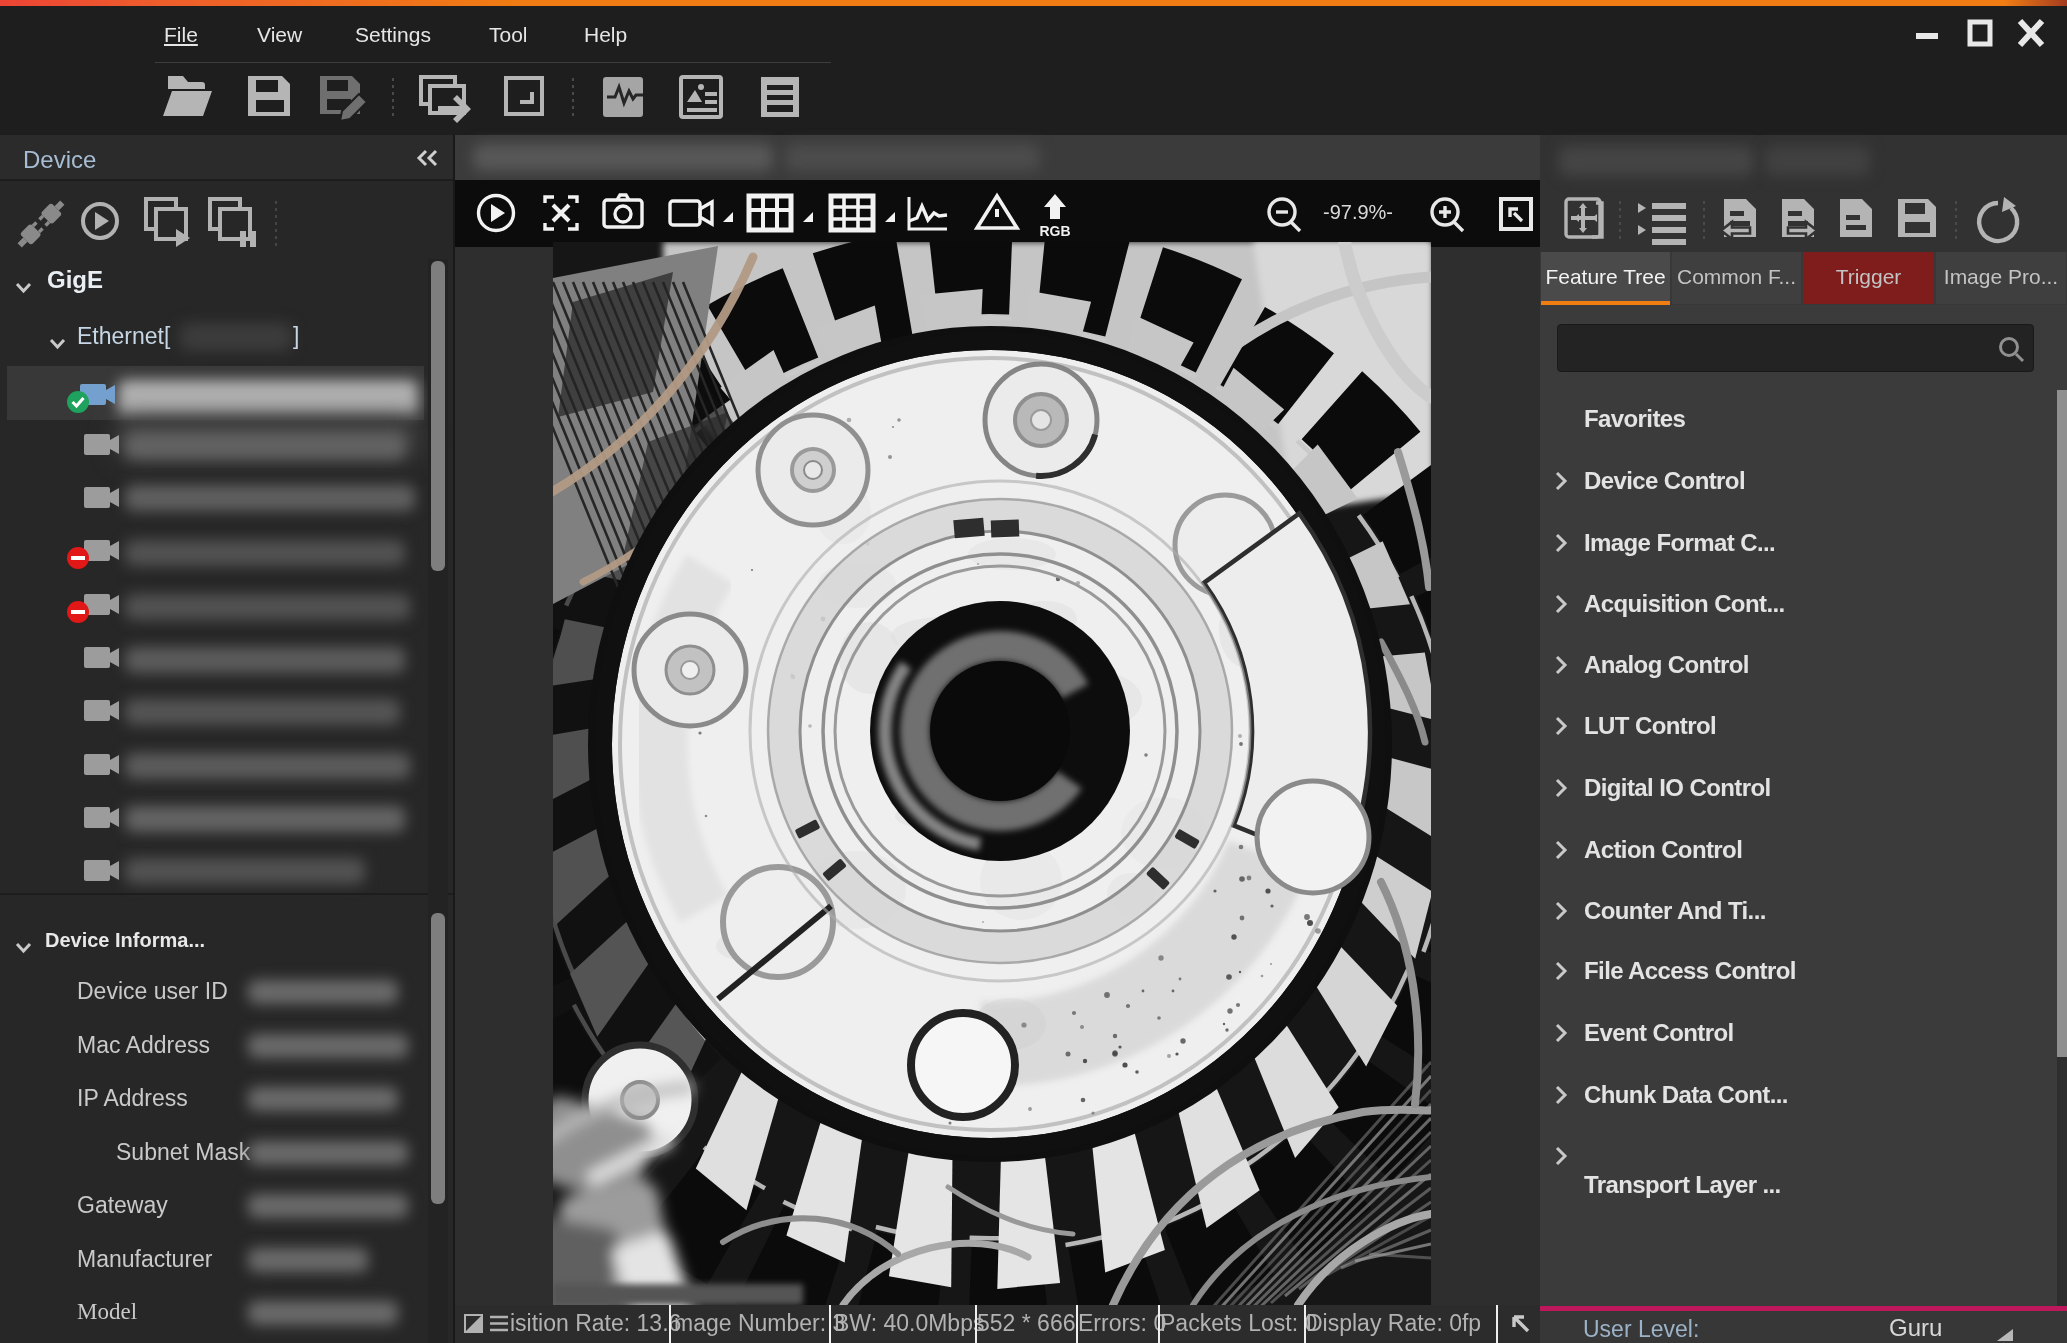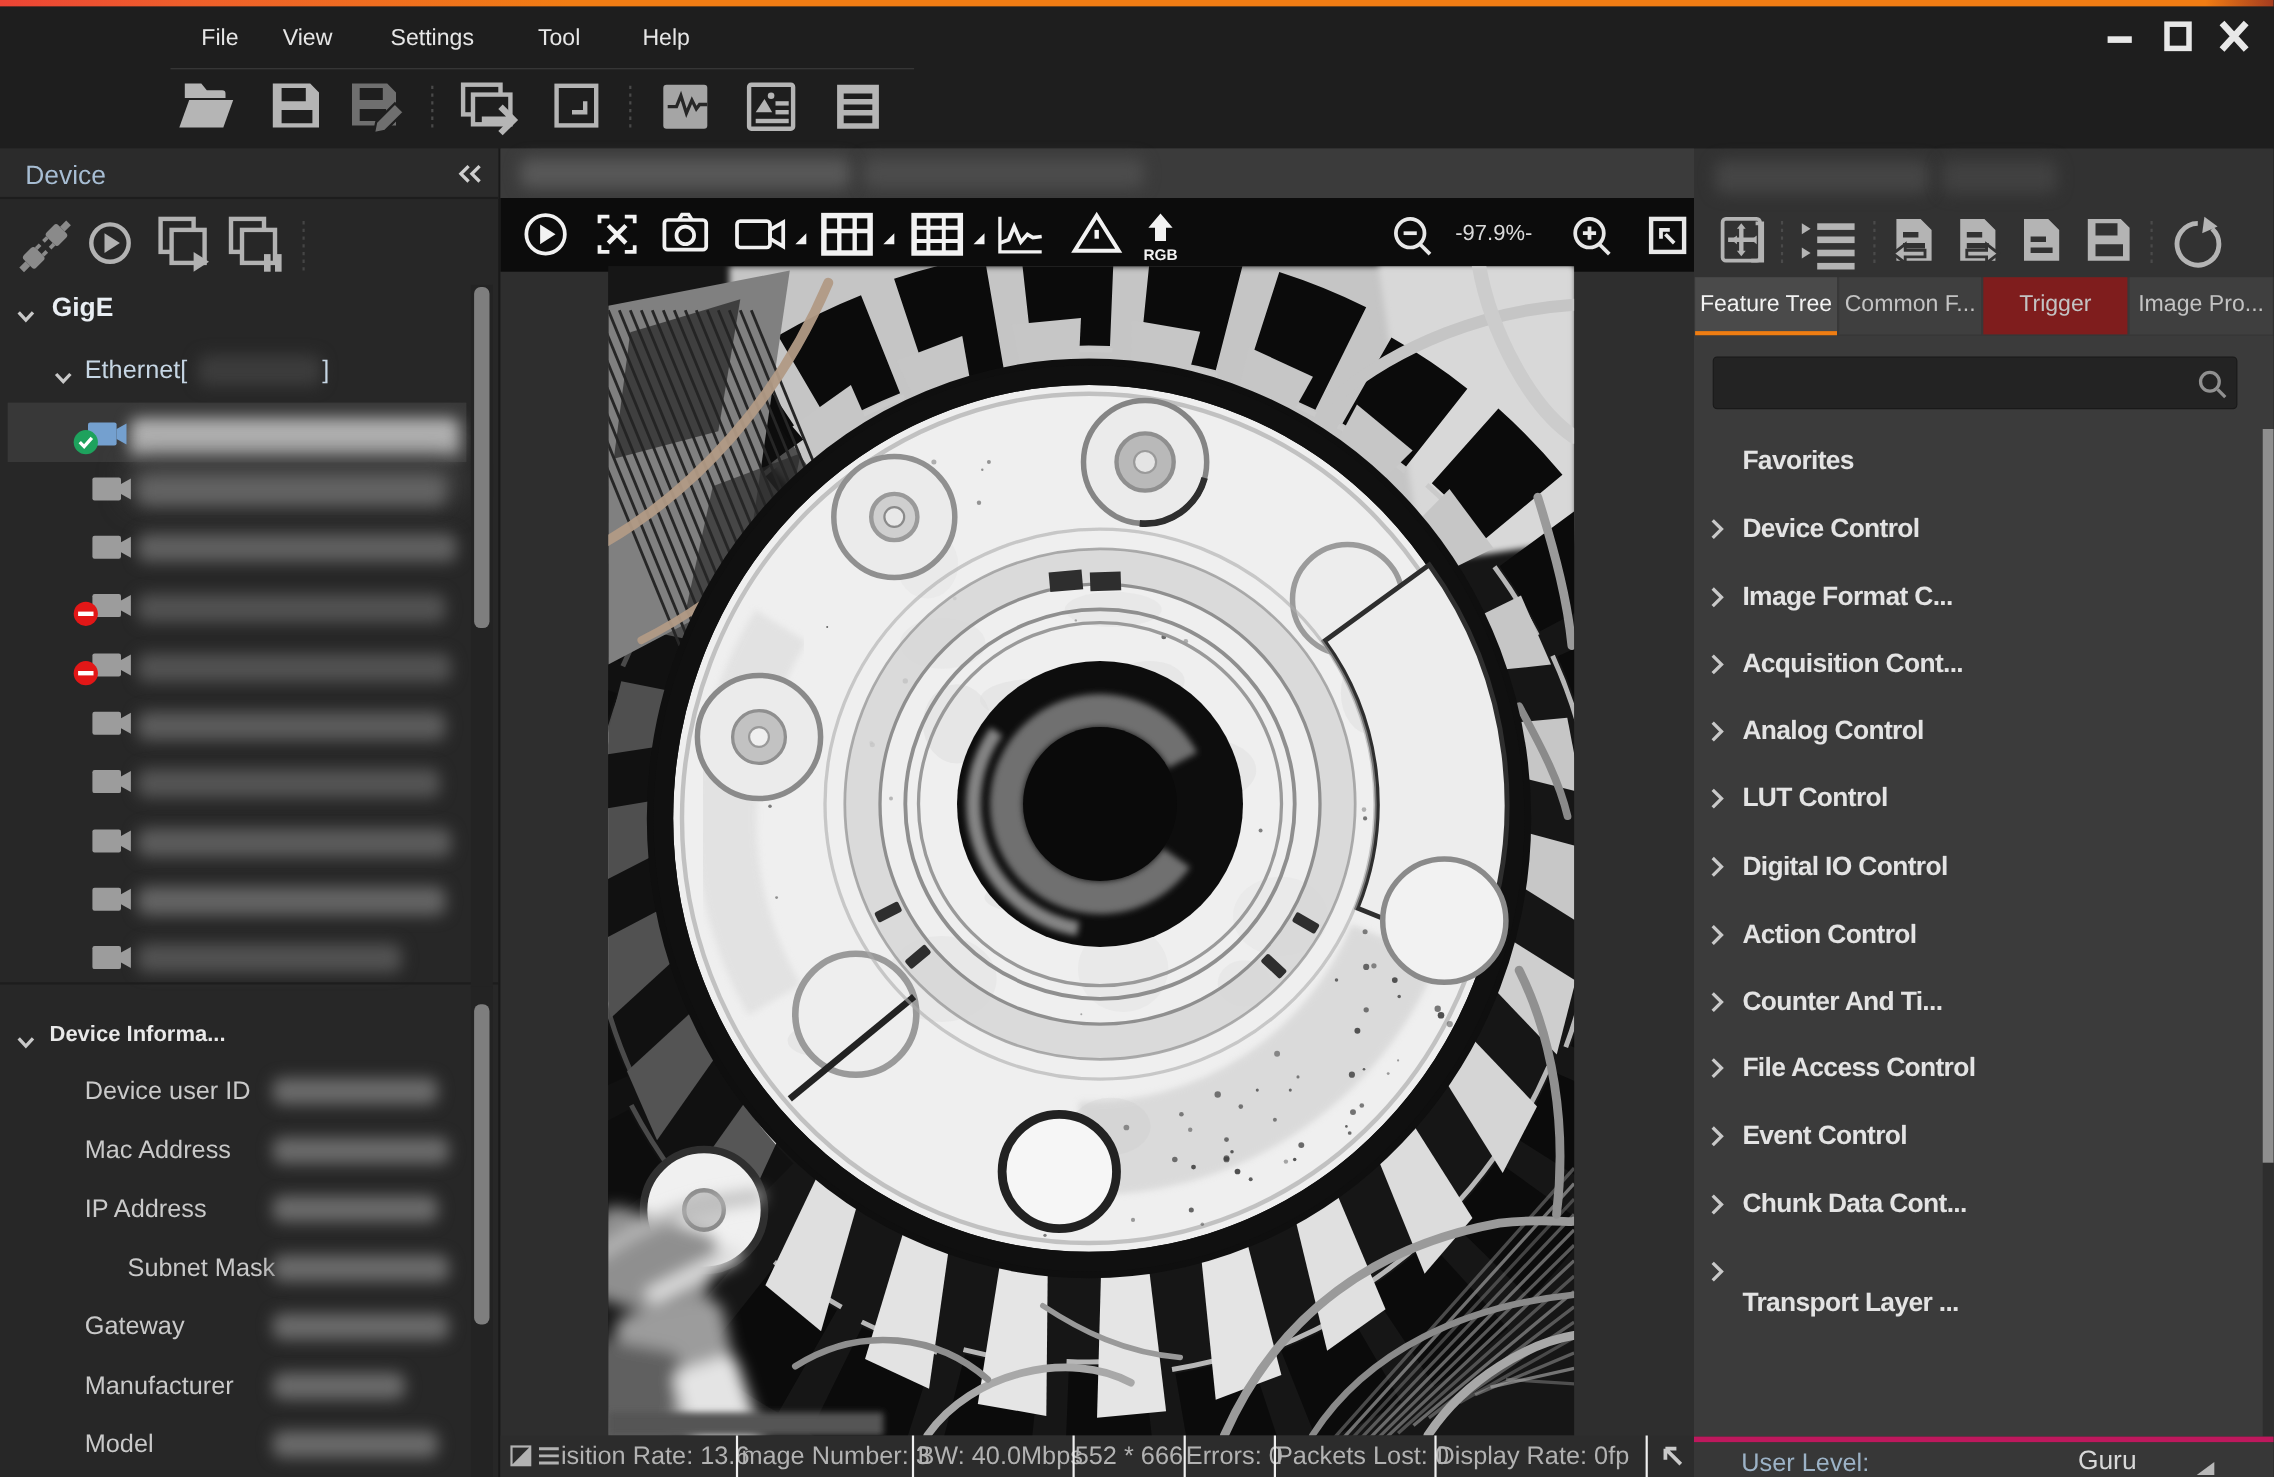--- a/index.html
+++ b/index.html
@@ -11,21 +11,21 @@
 svg { position:absolute; overflow:visible; }
 </style>
 </head>
 <body>
 <div id="stage">
 
 <div class="abs" style="left:0;top:0;width:2067px;height:6px;background:linear-gradient(90deg,#ec4435 0%,#ee5e2b 8%,#f07c13 25%,#f07c13 97%,#a33c20 100%);"></div>
 
 <div class="abs" style="left:0;top:6px;width:2067px;height:129px;background:#1e1e1e;"></div>
 <div class="abs" style="left:0;top:6px;width:2067px;height:55px;color:#e6e6e6;font-size:21px;">
-  <span class="abs" style="left:183px;top:17px;">File</span>
+  <span class="abs" style="left:164px;top:17px;text-decoration:underline;">File</span>
   <span class="abs" style="left:257px;top:17px;">View</span>
   <span class="abs" style="left:355px;top:17px;">Settings</span>
   <span class="abs" style="left:489px;top:17px;">Tool</span>
   <span class="abs" style="left:584px;top:17px;text-align:center;">Help</span>
 </div>
 <div class="abs" style="left:155px;top:62px;width:676px;height:1px;background:#3d3d3d;"></div>
 
 <svg class="abs" style="left:1910px;top:14px" width="140" height="40" viewBox="0 0 140 40">
   <rect x="6" y="19" width="22" height="6" fill="#e8e8e8"></rect>
   <rect x="60" y="8" width="20" height="22" fill="none" stroke="#e8e8e8" stroke-width="5"></rect>
@@ -151,21 +151,21 @@
     <svg class="abs" style="left:16px;top:47px" width="15" height="11" viewBox="0 0 15 11">
           <path d="M1 2 L7.5 9 L14 2" stroke="#c9c9c9" stroke-width="3" fill="none"></path>
         </svg>
     <span class="abs" style="left:45px;top:34px;color:#e8e8e8;font-size:20px;font-weight:bold;">Device Informa...</span>
     <span class="abs" style="left:77px;top:83px;">Device user ID</span>
     <span class="abs" style="left:77px;top:137px;">Mac Address</span>
     <span class="abs" style="left:77px;top:190px;">IP Address</span>
     <span class="abs" style="left:77px;top:244px;margin-left:39px;">Subnet Mask</span>
     <span class="abs" style="left:77px;top:297px;">Gateway</span>
     <span class="abs" style="left:77px;top:351px;">Manufacturer</span>
-    <span class="abs" style="left:77px;top:404px;">Model</span>
+    <span class="abs" style="left:77px;top:404px;font-family:Liberation Serif, serif;">Model</span>
     <div class="blur abs" style="left:248px;top:85px;width:150px;height:24px;background:#6b6b6b;"></div>
     <div class="blur abs" style="left:248px;top:139px;width:160px;height:24px;background:#6b6b6b;"></div>
     <div class="blur abs" style="left:248px;top:192px;width:150px;height:24px;background:#6b6b6b;"></div>
     <div class="blur abs" style="left:248px;top:246px;width:160px;height:24px;background:#6b6b6b;"></div>
     <div class="blur abs" style="left:248px;top:299px;width:160px;height:24px;background:#6b6b6b;"></div>
     <div class="blur abs" style="left:248px;top:353px;width:120px;height:24px;background:#6b6b6b;"></div>
     <div class="blur abs" style="left:248px;top:406px;width:150px;height:24px;background:#6b6b6b;"></div>
   </div>
 
   <div class="abs" style="left:428px;top:124px;width:20px;height:640px;background:#232323;"></div>

